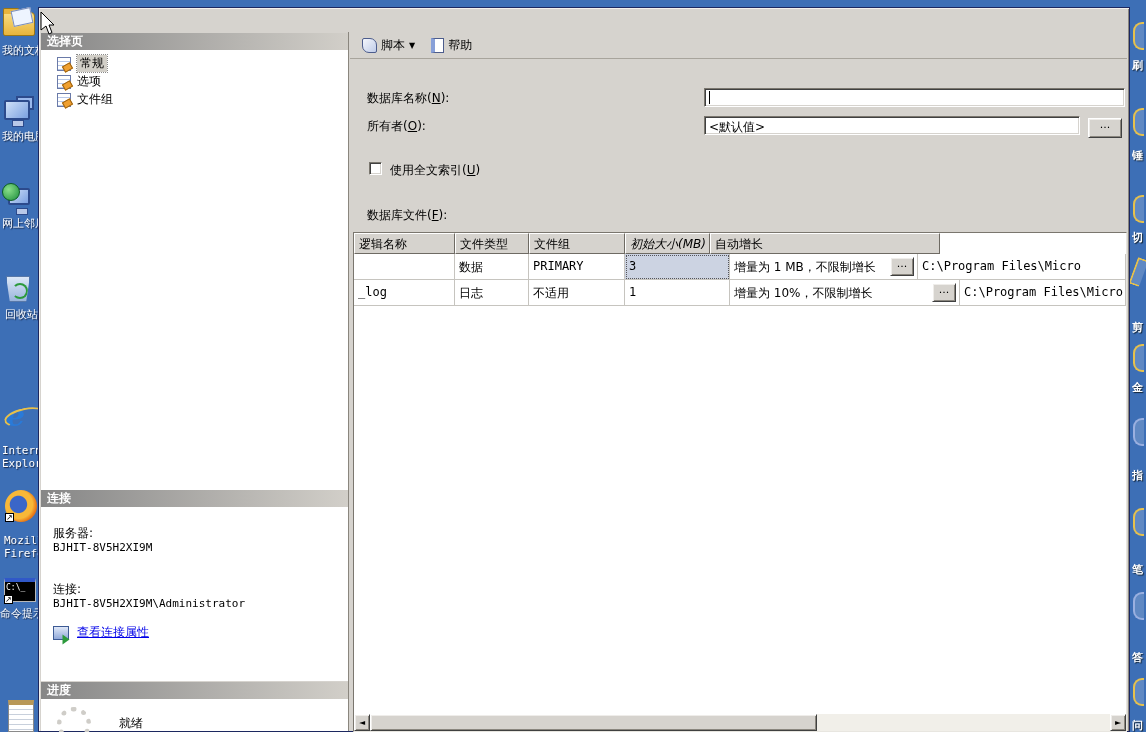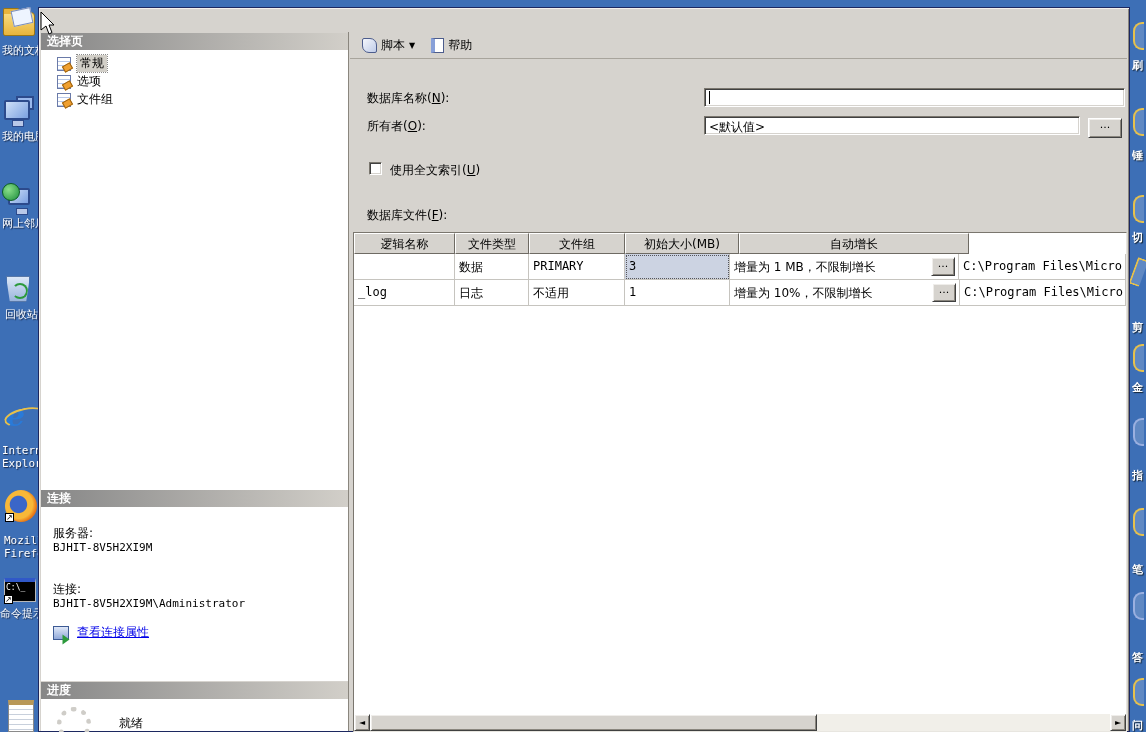--- a/index.html
+++ b/index.html
@@ -77,21 +77,21 @@
   .hotkey { text-decoration:underline; }
   .edit { position:absolute; background:#fff; border:1px solid; border-color:#7a766e #fff #fff #7a766e; box-shadow:inset 1px 1px 0 #404040, inset -1px -1px 0 #d6d3ce; }
   .caret { position:absolute; left:4px; top:2px; width:1px; height:13px; background:#000; }
   .edit-text { position:absolute; left:4px; top:2px; font-size:12px; white-space:nowrap; }
   .btn { background:#d6d3ce; border:1px solid; border-color:#fff #404040 #404040 #fff; box-shadow:inset 1px 1px 0 #efedea, inset -1px -1px 0 #8a867e; text-align:center; font-size:11px; }
   .checkbox { position:absolute; width:13px; height:13px; background:#fff; border:1px solid; border-color:#7a766e #fff #fff #7a766e; box-shadow:inset 1px 1px 0 #404040, inset -1px -1px 0 #d6d3ce; }
 
   
   .grid { position:absolute; left:3px; top:200px; width:774px; height:500px; background:#fff; border:1px solid; border-color:#7a766e #e8e6e0 #e8e6e0 #7a766e; overflow:hidden; }
   .g-row { display:flex; }
-  .g-hcell { height:21px; background:#d6d3ce; border:1px solid; border-color:#fff #6e6a63 #6e6a63 #fff; font-size:12px; padding:2px 4px; overflow:hidden; white-space:nowrap; flex:none;text-align:center; }
+  .g-hcell { height:21px; background:#d6d3ce; border:1px solid; border-color:#fff #6e6a63 #6e6a63 #fff; font-size:12px; padding:2px 4px; overflow:hidden; white-space:nowrap; flex:none; }
   .g-cell { height:26px; border-right:1px solid #c6c4bf; border-bottom:1px solid #c6c4bf; font-size:12px; padding:5px 4px 0 4px; overflow:hidden; white-space:nowrap; flex:none; position:relative; }
   .g-cell.sel { background:#ccd3e2; outline:1px dotted #55555a; outline-offset:-2px; }
   .cell-btn { position:absolute; right:3px; top:3px; width:24px; height:19px; line-height:12px; }
 
   
   .hscroll { position:absolute; left:0; right:0; bottom:0; height:17px; background:#f1efe9; display:flex; }
   .sb-btn { width:16px; height:17px; flex:none; font-size:8px; line-height:16px; text-align:center; }
   .sb-thumb { position:absolute; left:16px; width:447px; top:0; height:17px; background:#d6d3ce; border:1px solid; border-color:#fff #404040 #404040 #fff; box-shadow:inset 1px 1px 0 #efedea, inset -1px -1px 0 #8a867e; }
   .sb-track { position:relative; flex:1; }
 
@@ -228,29 +228,29 @@
         <div class="checkbox" style="left:19px; top:130px;"></div>
         <div class="form-label" style="left:40px; top:130px;"><span>使用全文索引(</span><span class="hotkey">U</span><span>)</span></div>
 
         <div class="form-label" style="left:17px; top:175px;"><span>数据库文件(</span><span class="hotkey">F</span><span>):</span></div>
 
         <div class="grid">
           <div class="g-row">
             <div class="g-hcell" style="width:101px;">逻辑名称</div>
             <div class="g-hcell" style="width:74px;">文件类型</div>
             <div class="g-hcell" style="width:96px;">文件组</div>
-            <div class="g-hcell" style="width:114px;">初始大小(MB)</div>
+            <div class="g-hcell" style="width:85px;font-style:italic;">初始大小(MB)</div>
             <div class="g-hcell" style="width:230px;">自动增长</div>
           </div>
           <div class="g-row">
             <div class="g-cell mono" style="width:101px;"></div>
             <div class="g-cell" style="width:74px;">数据</div>
             <div class="g-cell mono" style="width:96px;">PRIMARY</div>
             <div class="g-cell mono sel" style="width:105px;">3</div>
-            <div class="g-cell" style="width:229px;"><span>增量为 1 MB，不限制增长</span>
+            <div class="g-cell" style="width:188px;"><span>增量为 1 MB，不限制增长</span>
               <div class="btn cell-btn">...</div>
             </div>
             <div class="g-cell mono" style="flex:1;">C:\Program Files\Micro</div>
           </div>
           <div class="g-row">
             <div class="g-cell mono" style="width:101px;">_log</div>
             <div class="g-cell" style="width:74px;">日志</div>
             <div class="g-cell" style="width:96px;font-family:Liberation Mono, monospace;">不适用</div>
             <div class="g-cell mono" style="width:105px;">1</div>
             <div class="g-cell" style="width:230px;"><span>增量为 10%，不限制增长</span>

